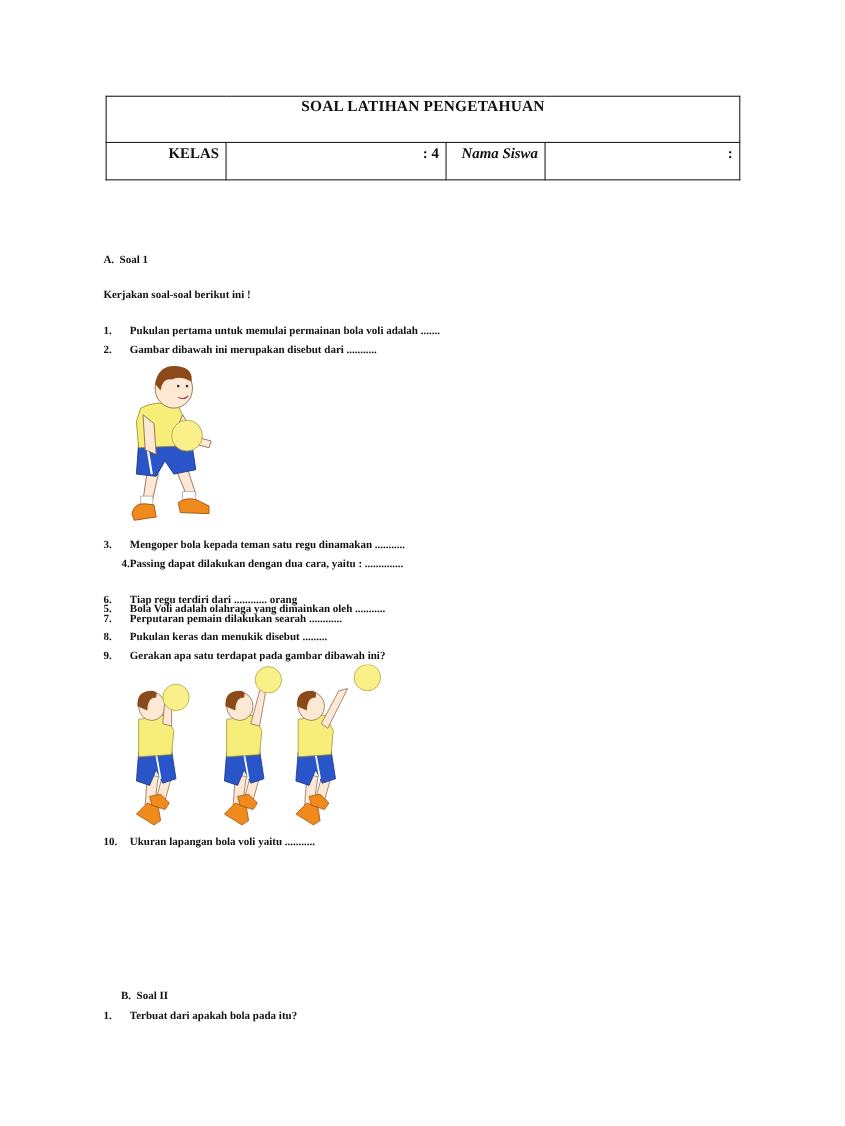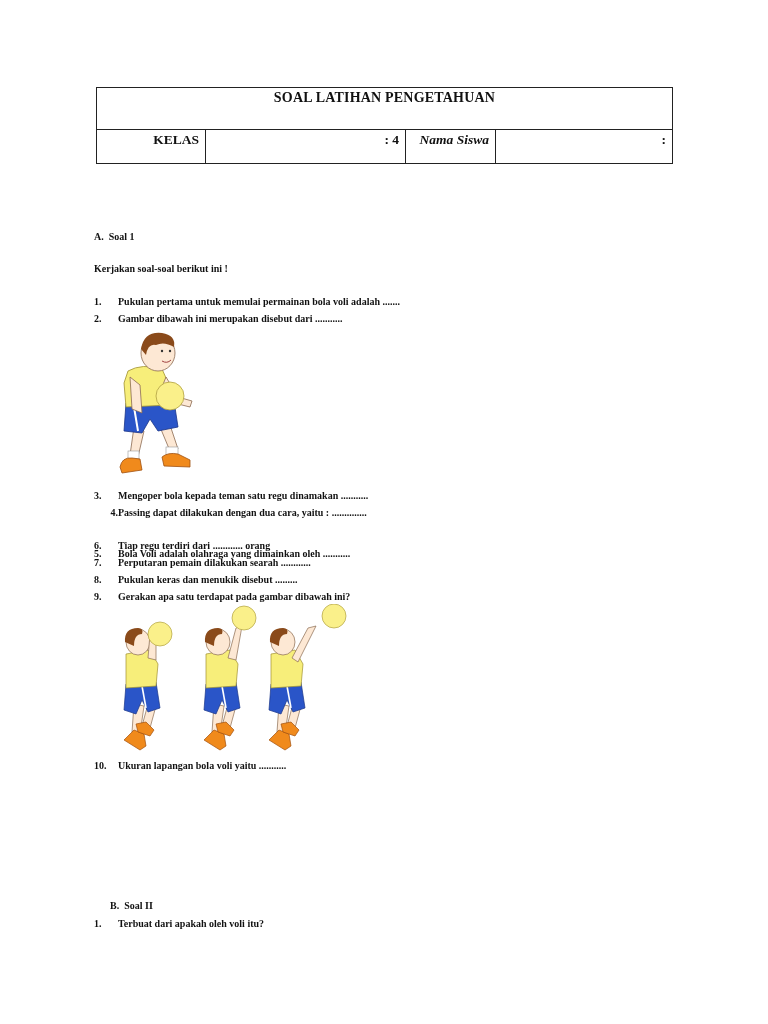--- a/index.html
+++ b/index.html
@@ -135,14 +135,14 @@
     <circle cx="222" cy="12" r="12" fill="#faf08a" stroke="#b0a040" stroke-width="0.7"></circle>
   </svg>
 </div>
 
 <div class="abs q" style="left:94px; top:758px;">
   <span class="num">10.</span><span>Ukuran lapangan bola voli yaitu ...........</span>
 </div>
 
 <div class="abs heading" style="left:94px; top:900px; white-space:pre;margin-left:16px;">B.  Soal II</div>
 <div class="abs q" style="left:94px; top:916px;">
-  <span class="num">1.</span><span>Terbuat dari apakah oleh voli itu?</span>
+  <span class="num">1.</span><span>Terbuat dari apakah bola pada itu?</span>
 </div>
 
 </body></html>

